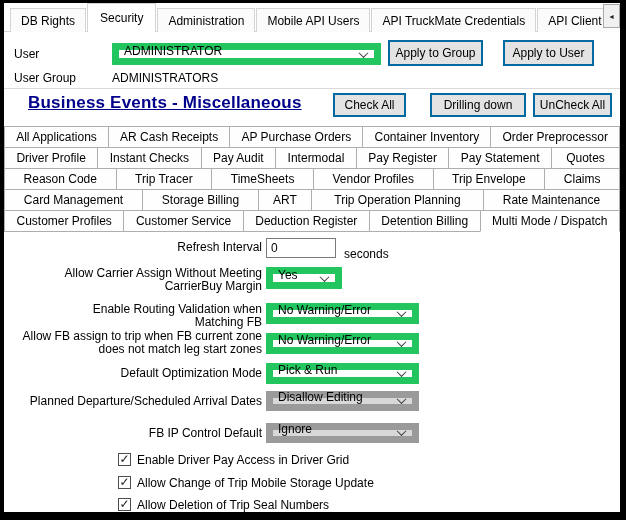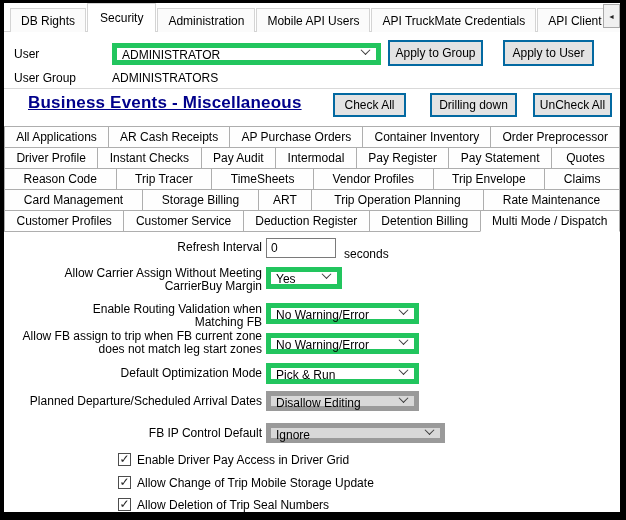--- a/index.html
+++ b/index.html
@@ -22,22 +22,22 @@
   .toptab.active { height:29px; background:#fff; position:relative; z-index:2; padding:0 12px; }
   .tab-scroll-btn {
     position:absolute; right:0; top:1px; width:17px; height:24px; z-index:3;
     background:#f0f0f0; border:1px solid #a9a9a9; display:flex; align-items:center; justify-content:center;
     font-size:7px; color:#222;
   }
 
   
   .lbl { position:absolute; white-space:nowrap; }
   .combo {
-    position:absolute; background:#fff; border:5px solid #22c55e; height:22px;
-    display:flex; align-items:flex-start; justify-content:space-between; padding:0 7px 0 5px; white-space:nowrap;
+    position:absolute; background:#fff; border:7px solid #22c55e; height:22px;
+    display:flex; align-items:flex-end; justify-content:space-between; padding:0 7px 0 5px; white-space:nowrap;
   }
   .combo.disabled { background:#d8d8d8; border-color:#9a9a9a; height:20px; }
   .chev { width:7px; height:7px; border-right:1px solid #3b3b3b; border-bottom:1px solid #3b3b3b;
           transform:rotate(45deg) translate(-1px,-1px); flex:0 0 auto; margin-left:6px; }
   .btn {
     position:absolute; background:#e3e3e3; border:2px solid #0369a1;
     display:flex; align-items:center; justify-content:center; white-space:nowrap; cursor:default;
   }
   .divider { position:absolute; left:0; top:85px; width:616px; height:1px; background:#d9d9d9; }
 
@@ -98,21 +98,21 @@
   </div>
   <div class="btn" style="left:384px; top:37px; width:95px; height:26px;">Apply to Group</div>
   <div class="btn" style="left:499px; top:37px; width:91px; height:26px;">Apply to User</div>
   <div class="lbl" style="left:10px; top:68px;">User Group</div>
   <div class="lbl" style="left:108px; top:68px;">ADMINISTRATORS</div>
 
   <div class="divider"></div>
 
   <div class="events-title" style="color:#00008B;">Business Events - Miscellaneous</div>
   <div class="btn" style="left:329px; top:90px; width:73px; height:24px;">Check All</div>
-  <div class="btn" style="left:426px; top:90px; width:87px; height:24px;">Drilling down</div>
+  <div class="btn" style="left:426px; top:90px; width:96px; height:24px;">Drilling down</div>
   <div class="btn" style="left:529px; top:90px; width:79px; height:24px;">UnCheck All</div>
 
   <div class="etab-block">
     <div class="etab-row">
       <div class="etab">All Applications</div>
       <div class="etab">AR Cash Receipts</div>
       <div class="etab">AP Purchase Orders</div>
       <div class="etab">Container Inventory</div>
       <div class="etab">Order Preprocessor</div>
     </div>
@@ -186,21 +186,21 @@
     <span class="chev"></span>
   </div>
 
   <div class="form-lbl" style="top:392px;">Planned Departure/Scheduled Arrival Dates</div>
   <div class="combo disabled" style="left:262px; top:388px; width:153px;">
     <span>Disallow Editing</span>
     <span class="chev"></span>
   </div>
 
   <div class="form-lbl" style="top:424px;">FB IP Control Default</div>
-  <div class="combo disabled" style="left:262px; top:420px; width:179px;">
+  <div class="combo disabled" style="left:262px; top:420px; width:153px;">
     <span>Ignore</span>
     <span class="chev"></span>
   </div>
 
   <div class="cbx" style="top:450px;">✓</div>
   <div class="cbx-lbl" style="top:450px;">Enable Driver Pay Access in Driver Grid</div>
 
   <div class="cbx" style="top:473px;">✓</div>
   <div class="cbx-lbl" style="top:473px;">Allow Change of Trip Mobile Storage Update</div>
 

